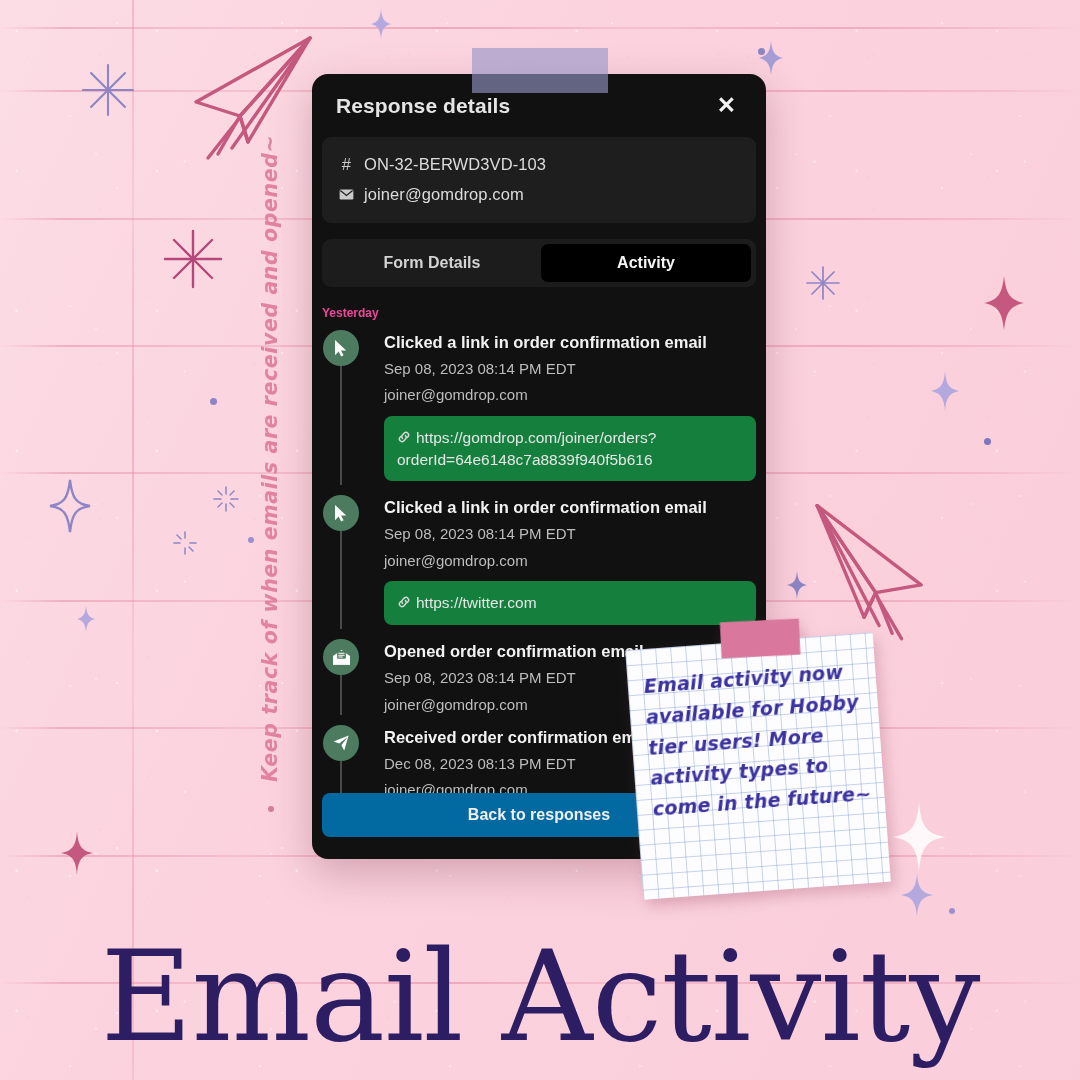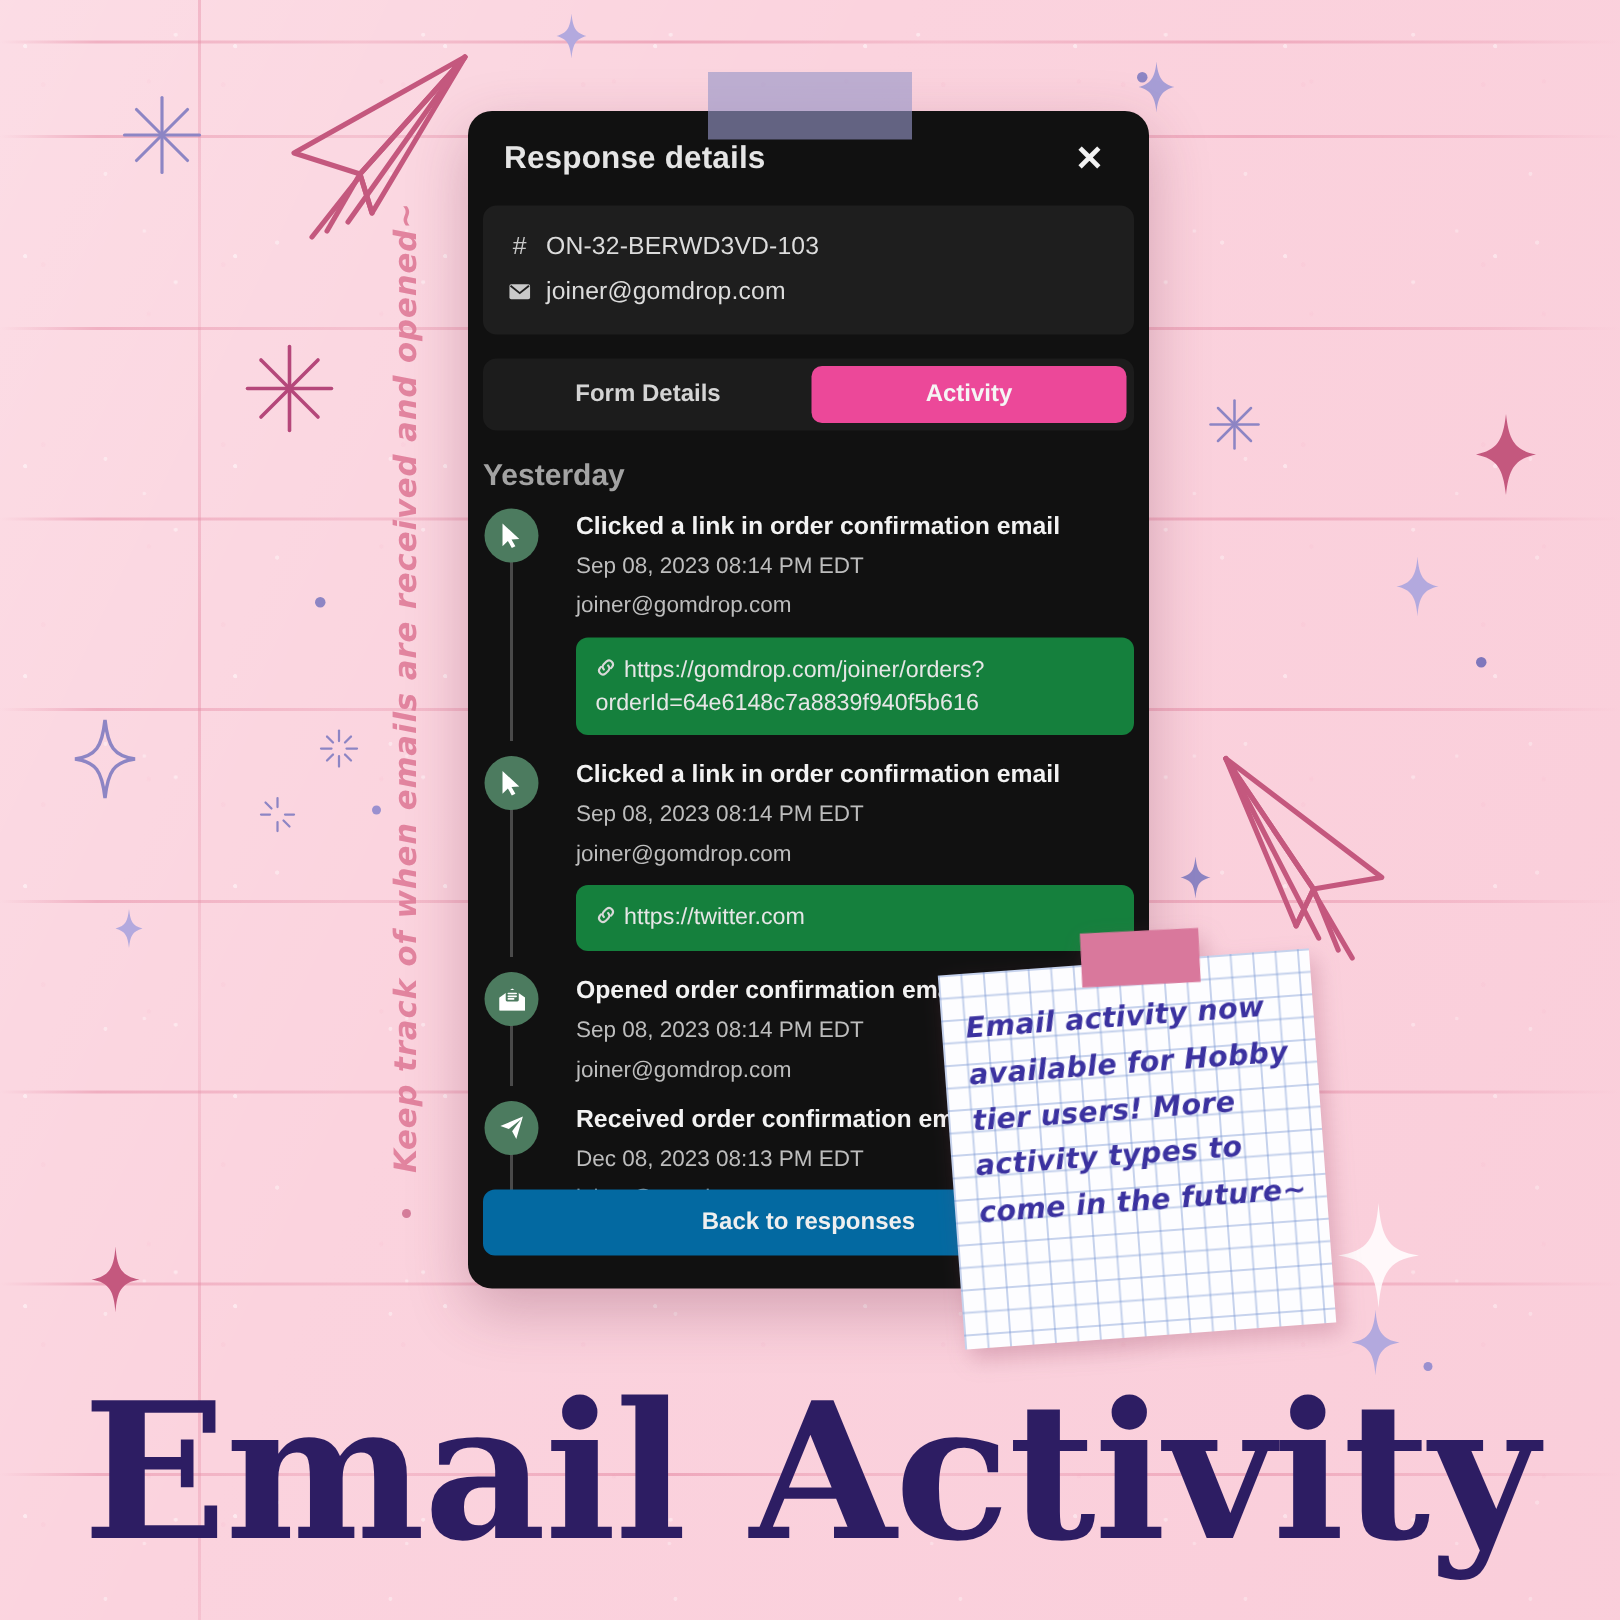--- a/index.html
+++ b/index.html
@@ -168,26 +168,26 @@
   .tab {
     flex: 1;
     text-align: center;
     padding: 10px 4px;
     font-size: 16px;
     font-weight: 600;
     color: #d4d4d4;
     border-radius: 7px;
     cursor: pointer;
   }
-  .tab.active { background: #ec4899; color: #f5f5f5; }
+  .tab.active { background: #000000; color: #f5f5f5; }
 
   .day-label {
-    font-size: 20px;
+    font-size: 12px;
     font-weight: 700;
-    color: #a3a3a3;
+    color: #ec4899;
     padding: 19px 0 10px 10px;
   }
 
   .timeline { position: relative; padding: 0 10px 0 10px; }
 
   .tl-item {
     position: relative;
     display: flex;
     gap: 24px;
     padding-bottom: 10px;
@@ -307,24 +307,24 @@
     font-weight: 600;
     line-height: 1.62;
     color: #3b32a0;
     letter-spacing: .2px;
   }
 
   
   .big-title {
     position: absolute;
     left: 0; right: 0;
-    bottom: 36px;
+    bottom: 20px;
     text-align: center;
     font-family: "DejaVu Serif", serif;
-    font-weight: 700;
+    font-weight: 400;
     font-size: 126px;
     line-height: 1;
     color: #2d1d63;
     letter-spacing: -1px;
     z-index: 8;
   }
 </style>
 </head>
 <body>
 

